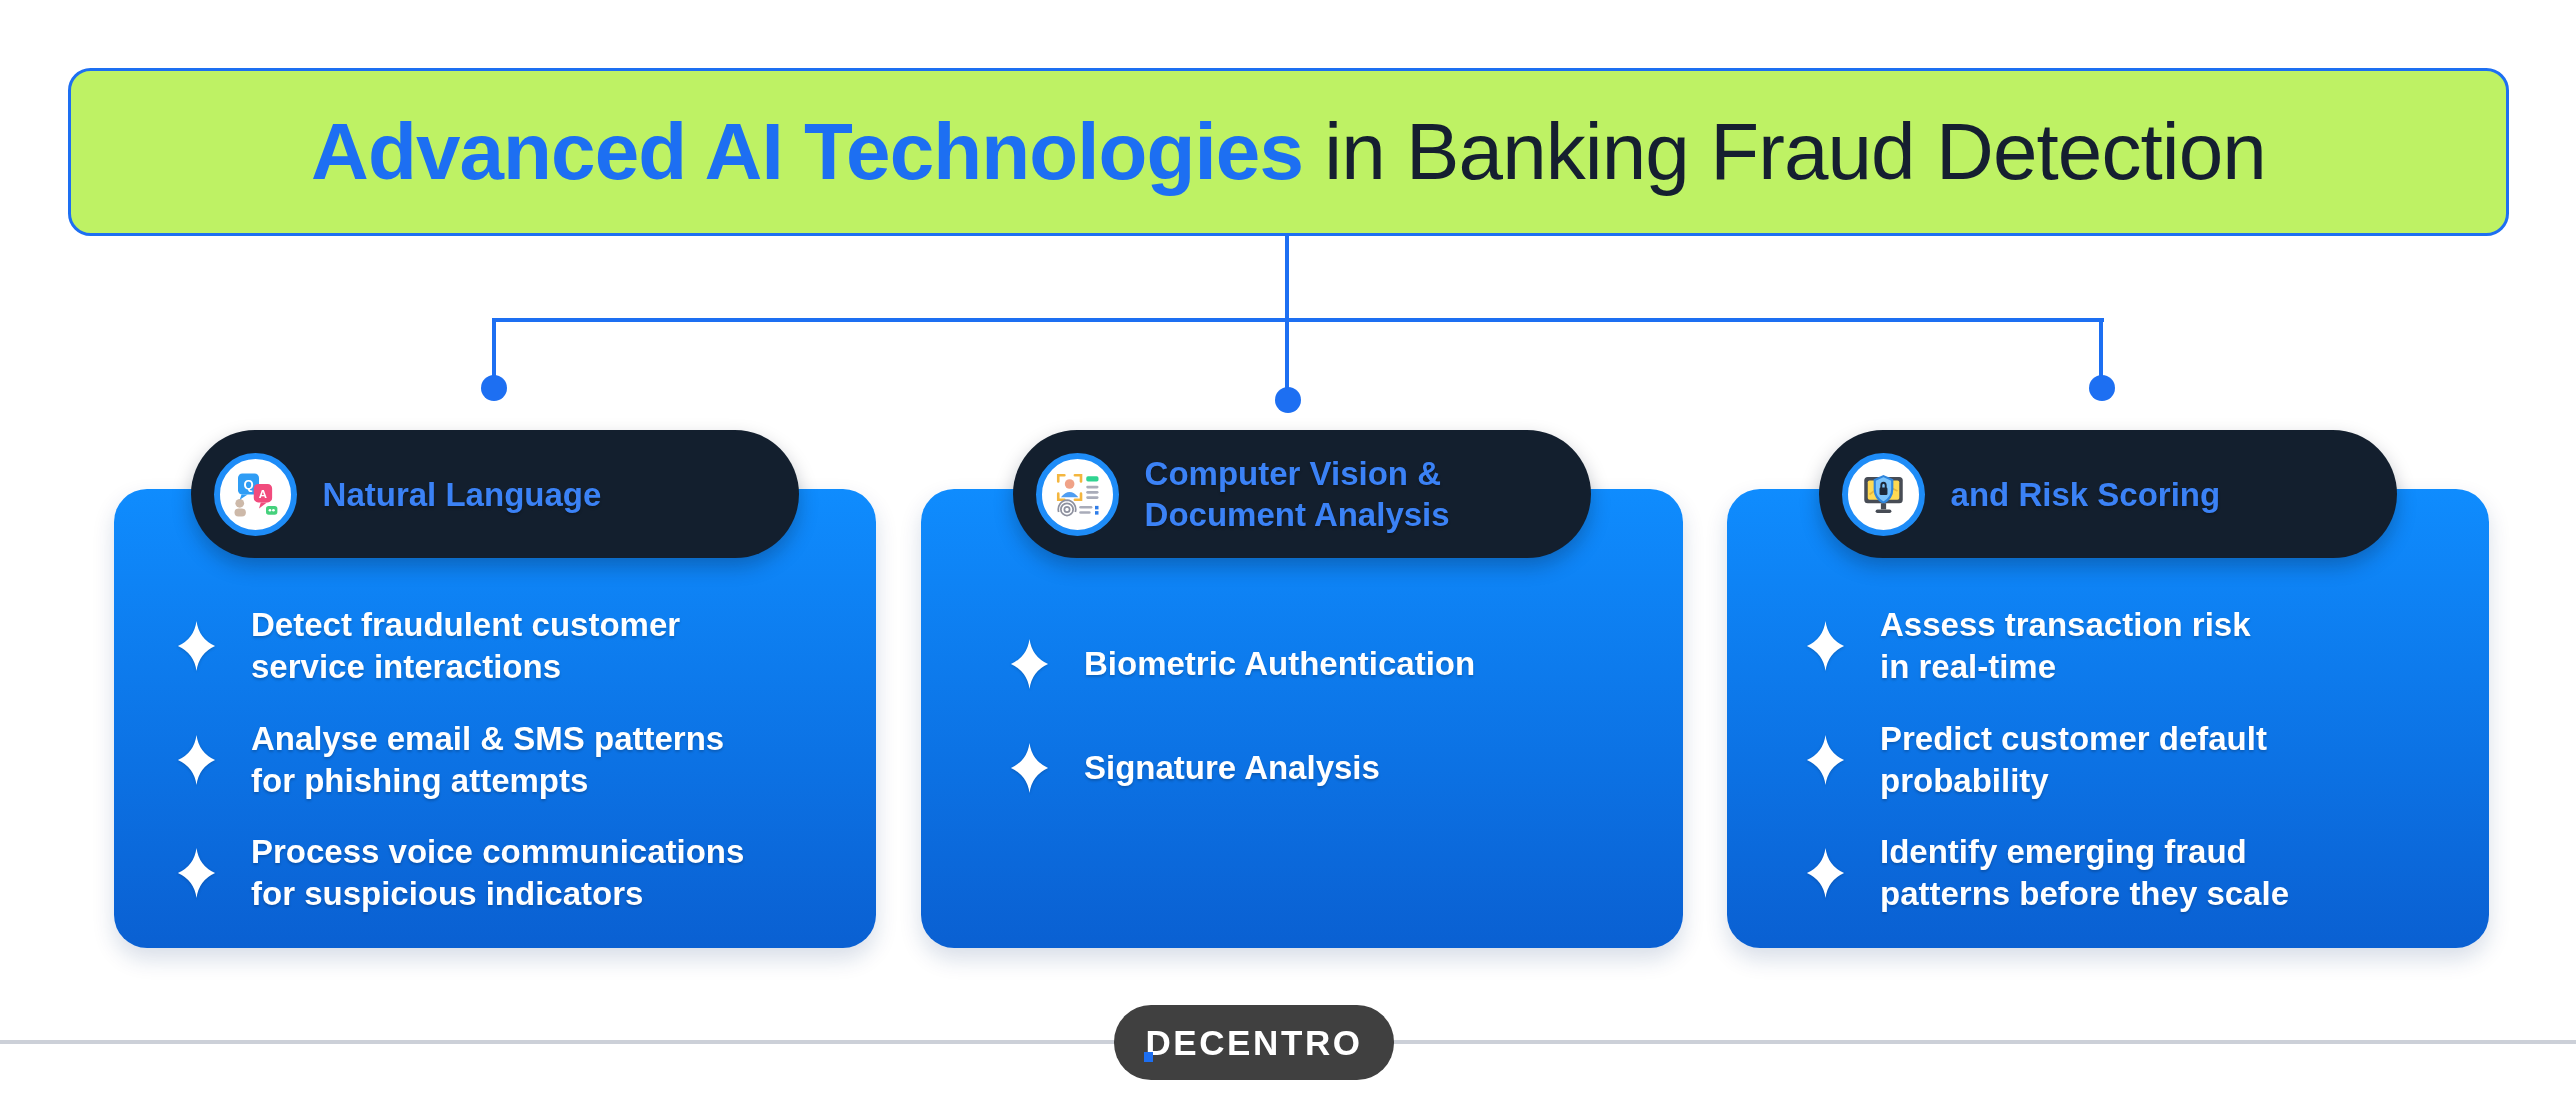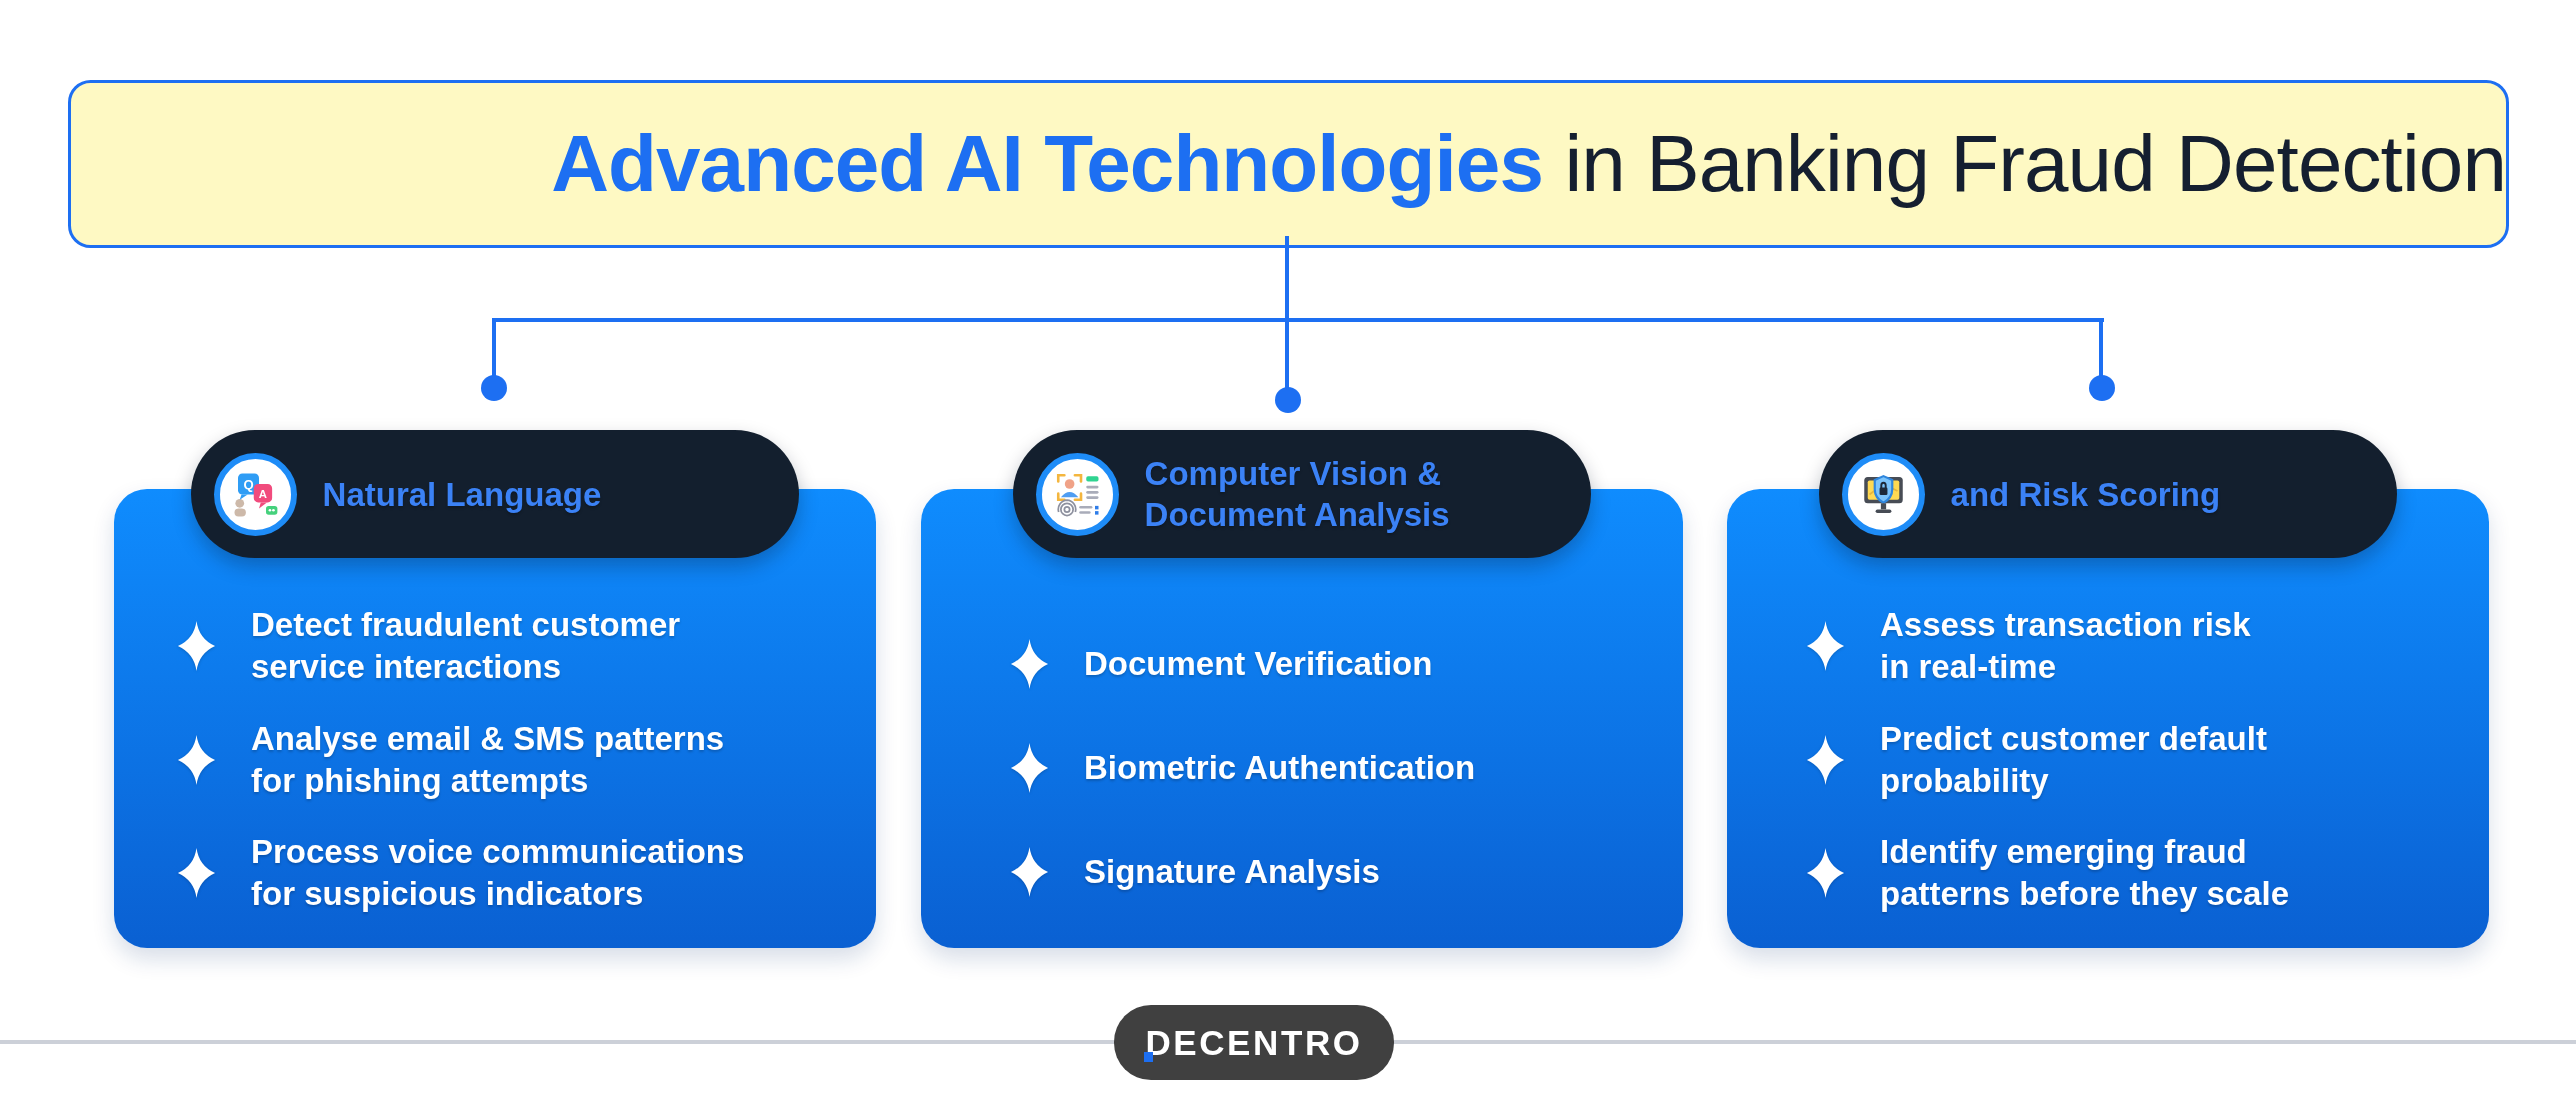--- a/index.html
+++ b/index.html
@@ -2,23 +2,23 @@
 <html style="font-size:14px"><head>
 <meta charset="utf-8">
 <style>
   html,body{margin:0;padding:0;background:#ffffff;}
   .canvas{
     position:relative;width:2576px;height:1100px;background:#ffffff;overflow:hidden;
     font-family:"Liberation Sans","DejaVu Sans",sans-serif;
   }
   
   .title-box{
-    position:absolute;left:68px;top:80px;width:2441px;height:168px;box-sizing:border-box;
-    border:3.5px solid #1d6ff2;border-radius:22.6px;background:#fef9c3;
-    display:flex;align-items:center;justify-content:flex-end;
+    position:absolute;left:68px;top:68px;width:2441px;height:168px;box-sizing:border-box;
+    border:3.5px solid #1d6ff2;border-radius:22.6px;background:#bef264;
+    display:flex;align-items:center;justify-content:center;
   }
   .title-text{font-size:80px;font-weight:500;color:#151f30;letter-spacing:-0.9px;white-space:pre;}
   .title-text .hl{color:#1d6ff2;font-weight:800;}
   
   .cline{position:absolute;background:#1d6ff2;}
   .cdot{position:absolute;width:26px;height:26px;border-radius:50%;background:#1d6ff2;}
   
   .card{
     position:absolute;top:489px;width:762px;height:459px;border-radius:33px;
     background:linear-gradient(180deg,#0f8cfe 0%,#0a60d2 100%);
@@ -160,28 +160,20 @@
         <span style="display:block">Computer Vision &amp;</span>
         <span style="display:block">Document Analysis</span>
       </div>
     </div>
     <div class="bullets">
       <div class="bullet">
         <svg class="star" viewBox="0 0 44 56">
             <path d="M22 1 Q24.5 20 42 28 Q24.5 36 22 55 Q19.5 36 2 28 Q19.5 20 22 1 Z" fill="#ffffff"></path>
           </svg>
         <div class="bullet-text">
-            <span>Document Verification</span>
-          </div>
-      </div>
-      <div class="bullet">
-        <svg class="star" viewBox="0 0 44 56">
-            <path d="M22 1 Q24.5 20 42 28 Q24.5 36 22 55 Q19.5 36 2 28 Q19.5 20 22 1 Z" fill="#ffffff"></path>
-          </svg>
-        <div class="bullet-text">
             <span>Biometric Authentication</span>
           </div>
       </div>
       <div class="bullet">
         <svg class="star" viewBox="0 0 44 56">
             <path d="M22 1 Q24.5 20 42 28 Q24.5 36 22 55 Q19.5 36 2 28 Q19.5 20 22 1 Z" fill="#ffffff"></path>
           </svg>
         <div class="bullet-text">
             <span>Signature Analysis</span>
           </div>

